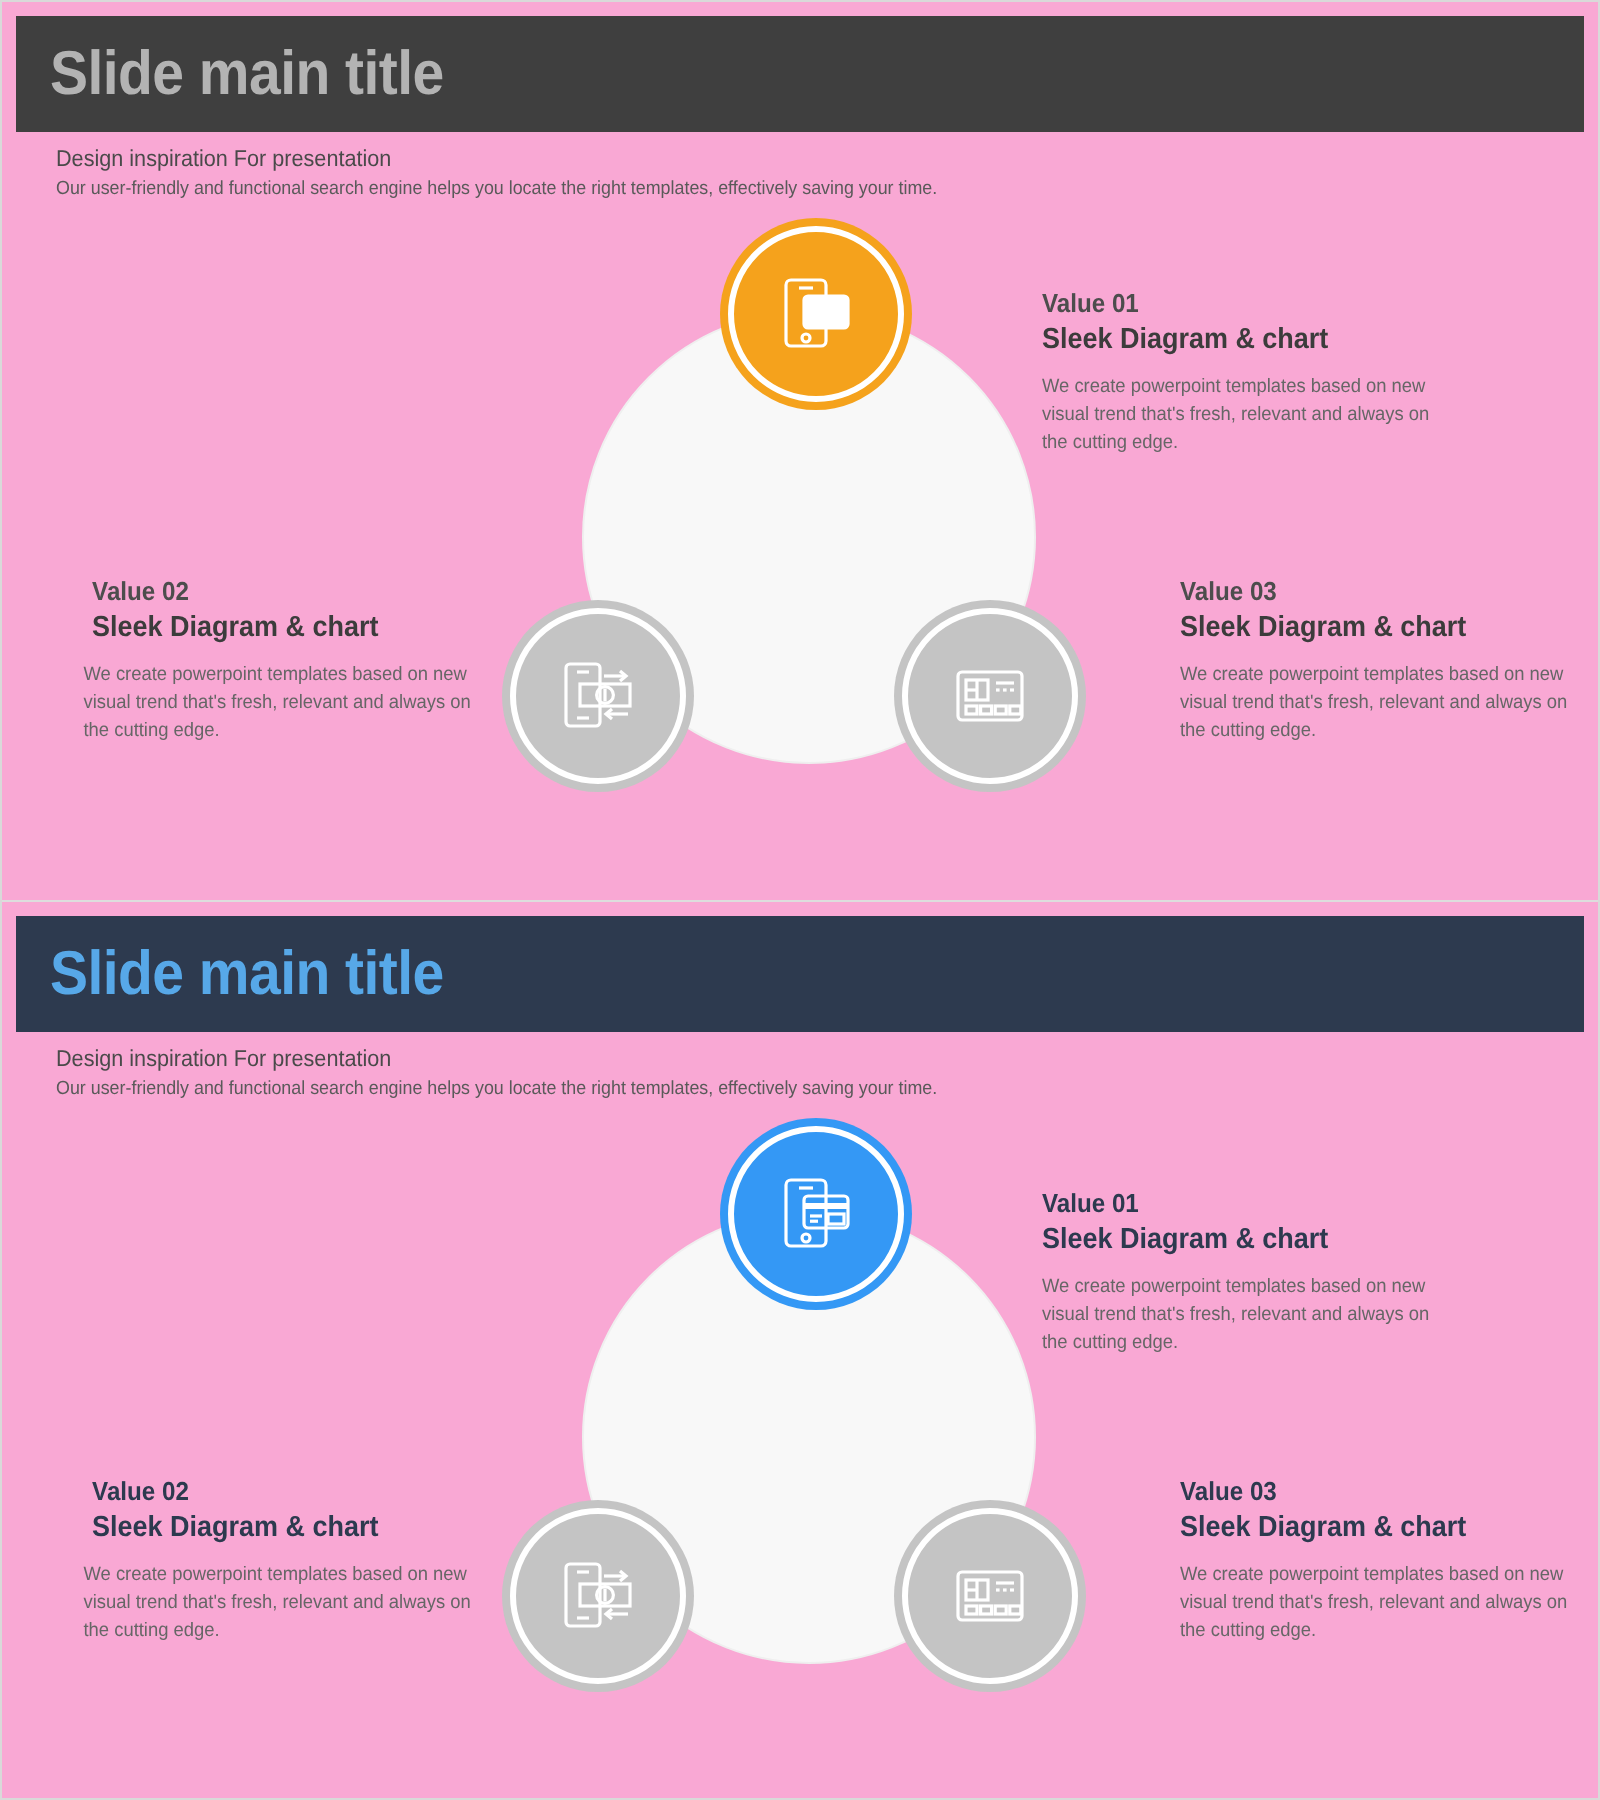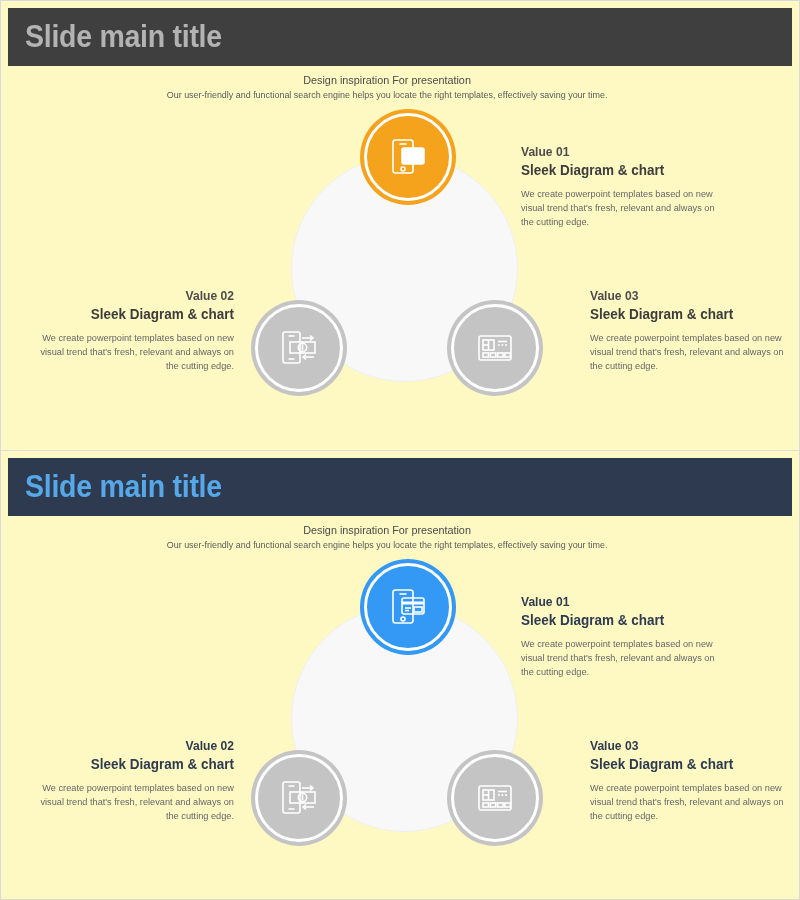--- a/index.html
+++ b/index.html
@@ -20,21 +20,21 @@
     border: 1px solid #d9d9d9;
     background: #ffffff;
     display: flex;
     flex-direction: column;
   }
   .slide {
     position: relative;
     width: 100%;
     height: 449px;
     box-sizing: border-box;
-    background: #fef9c3;
+    background: #f9a8d4;
     overflow: hidden;
   }
   .slide + .slide { border-top: 1px solid #dddddd; }
 
   
   .slide-header {
     height: 58px;
     box-sizing: border-box;
     display: flex;
     align-items: center;
@@ -51,21 +51,20 @@
   }
   .theme-dark .slide-header { background: #3f3f3f; }
   .theme-dark .slide-title { color: #b3b3b3; }
   .theme-navy .slide-header { background: #2d3a4f; }
   .theme-navy .slide-title { color: #57a8e8; }
 
   
   .sub-head {
     padding: 8px 0 0 20px;
     margin: 0 7px;
-    text-align: center;
   }
   .sub-head-line1 {
     font-size: 11.5px;
     color: #4a4a4a;
     transform: scaleX(0.94);
     transform-origin: left center;
     margin-bottom: 3px;
   }
   .sub-head-line2 {
     font-size: 9.5px;
@@ -136,21 +135,21 @@
   .theme-navy .node-top .node-inner { background: #3498f5; border: 3px solid #ffffff; }
 
   .node-left, .node-right { background: #c4c4c4; }
   .node-left .node-inner, .node-right .node-inner { background: #c4c4c4; border: 3px solid #ffffff; }
 
   .node svg { display: block; }
 
   
   .txt { position: absolute; width: 215px; margin-top: 36px; }
   .txt-01 { left: 520px; top: 8px;  text-align: left; }
-  .txt-02 { left: 18px;  top: 152px; text-align: right; }
+  .txt-02 { left: 30px;  top: 152px; text-align: left; }
   .txt-03 { left: 589px; top: 152px; text-align: left; }
 
   .val-label {
     font-size: 13px;
     font-weight: bold;
     margin-bottom: 3px;
     transform: scaleX(0.93);
   }
   .val-head {
     font-size: 14.5px;

